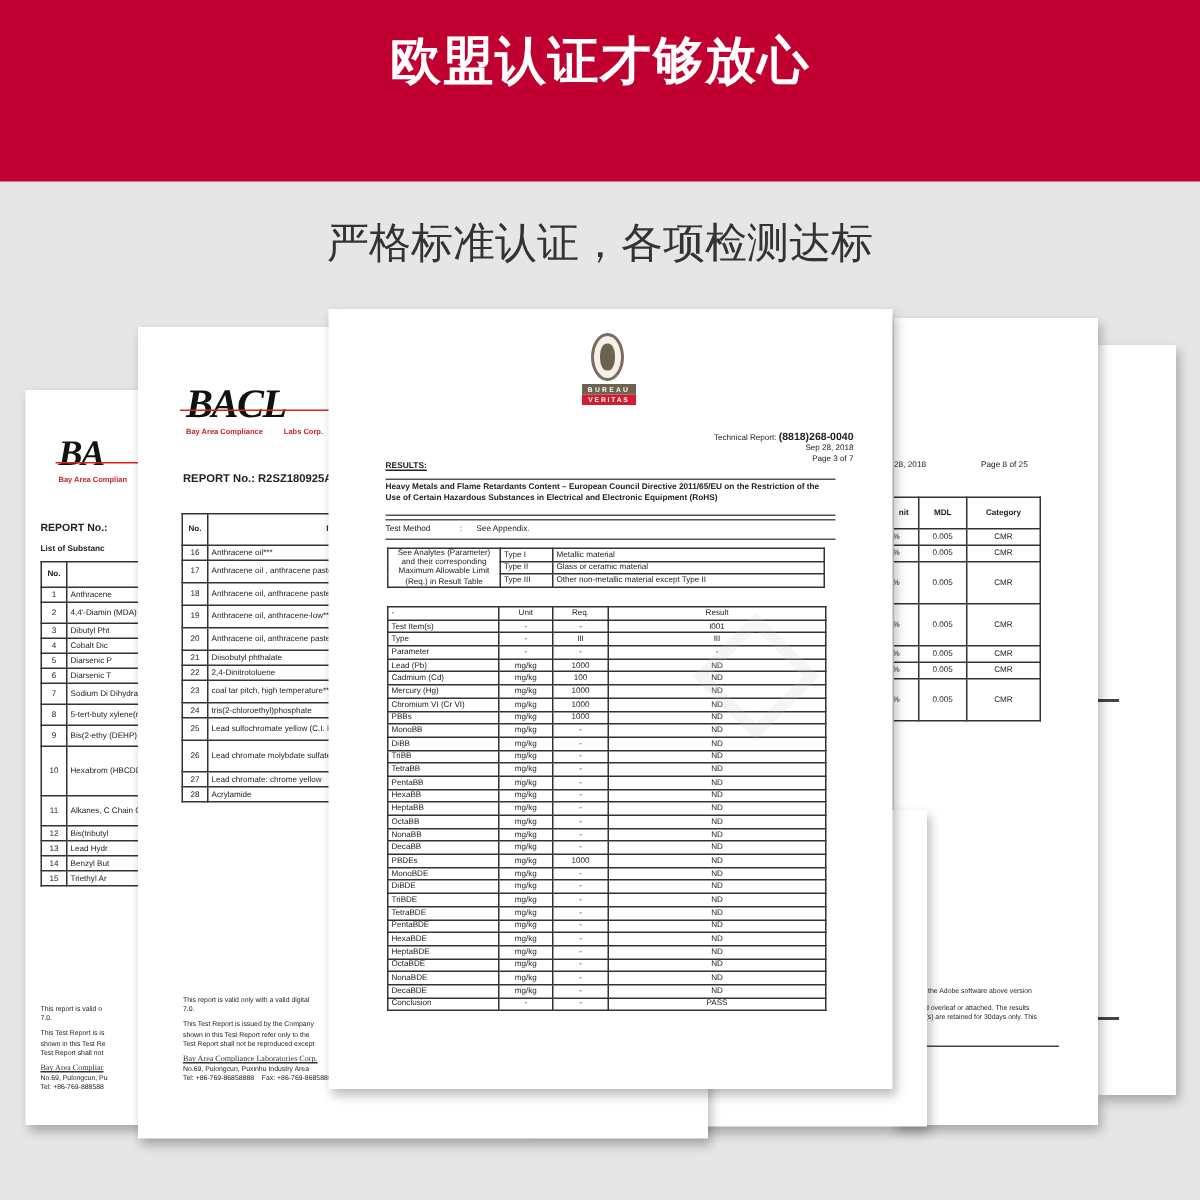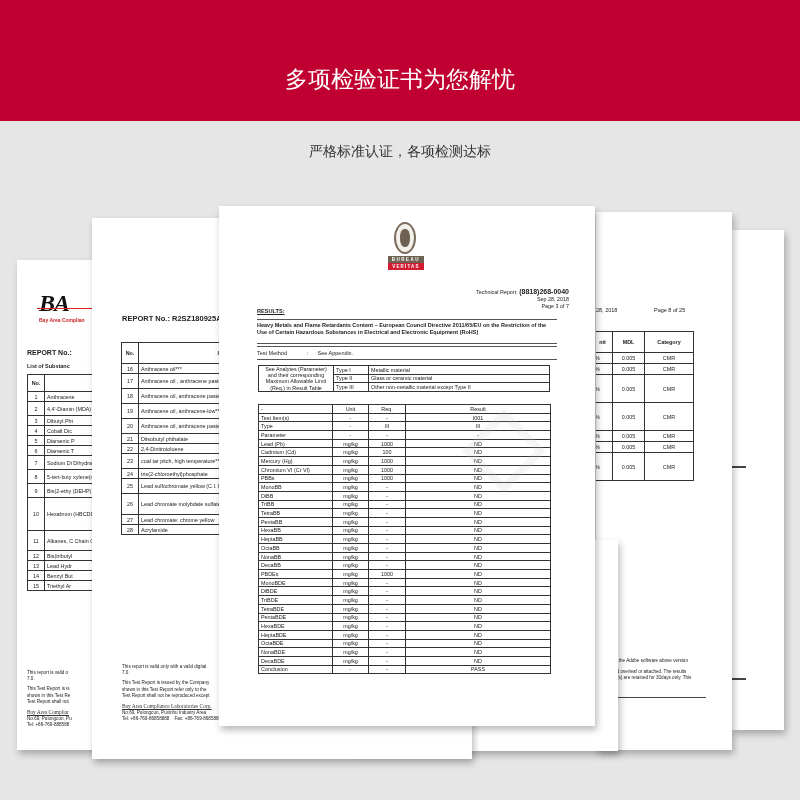--- a/index.html
+++ b/index.html
@@ -3,21 +3,21 @@
 <meta charset="utf-8">
 <style>
   * { box-sizing: border-box; margin: 0; padding: 0; }
   html, body { width: 800px; height: 800px; overflow: hidden; }
   body { background: #e6e6e6; font-family: "Liberation Sans", sans-serif; position: relative; }
 
   .banner { position: absolute; left: 0; top: 0; width: 800px; height: 121px; background: #c00030; text-align: center; color: #fff; }
   .banner-title { position: absolute; left: 0; right: 0; top: 18px; font-size: 34px; font-weight: bold; letter-spacing: 1px; font-family: "DejaVu Sans", sans-serif; }
   .banner-sub { position: absolute; left: 0; right: 0; top: 64px; font-size: 23px; font-family: "DejaVu Sans", sans-serif; }
 
-  .slogan { position: absolute; left: 0; right: 0; top: 143px; text-align: center; font-size: 14px; color: #333; font-family: "DejaVu Sans", sans-serif; }
+  .slogan { position: absolute; left: 0; right: 0; top: 143px; text-align: center; font-size: 28px; color: #333; font-family: "DejaVu Sans", sans-serif; }
 
   .doc { position: absolute; background: #fff; box-shadow: 2px 4px 7px rgba(0,0,0,0.28); overflow: hidden; }
   .doc-farright { left: 732px; top: 230px; width: 52px; height: 500px; z-index: 1; }
   .doc-right { left: 596px; top: 212px; width: 136px; height: 538px; z-index: 2; }
   .doc-under { left: 350px; top: 540px; width: 268px; height: 211px; z-index: 2; }
   .doc-left1 { left: 17px; top: 260px; width: 120px; height: 490px; z-index: 3; }
   .doc-left2 { left: 92px; top: 218px; width: 380px; height: 541px; z-index: 4; }
   .doc-center { left: 219px; top: 206px; width: 376px; height: 520px; z-index: 6; }
   .bacl-logo { position: absolute; }
   .bacl-text { font-family: "Liberation Serif", serif; font-style: italic; font-weight: bold; color: #111; font-size: 27px; letter-spacing: -1px; }
@@ -46,21 +46,21 @@
   .title-block { position: absolute; left: 38px; top: 116px; width: 300px; font-size: 5.5px; font-weight: bold; color: #222; line-height: 1.35; }
   .method { position: absolute; left: 38px; top: 144px; font-size: 5.5px; color: #222; white-space: nowrap; }
 
   .watermark { position: absolute; width: 60px; height: 60px; border: 8px solid rgba(200,200,200,0.18); transform: rotate(45deg); }
   .dash { position: absolute; height: 1.5px; background: #444; }
 </style>
 </head>
 <body>
 
 <div class="banner">
-  <div class="banner-sub">多项检验证书为您解忧</div>
+  <div class="banner-title">欧盟认证才够放心</div>
 </div>
 
 <div class="slogan">严格标准认证，各项检测达标</div>
 
 <div class="doc doc-farright">
   <div class="dash" style="left:0;top:236px;width:14px;"></div>
   <div class="dash" style="left:0;top:448px;width:14px;"></div>
 </div>
 
 <div class="doc doc-right">
@@ -203,20 +203,28 @@
     <div style="margin-top:4px;">This Test Report is is</div>
     <div>shown in this Test Re</div>
     <div>Test Report shall not</div>
     <div class="ul" style="margin-top:4px;">Bay Area Compliar</div>
     <div>No.69, Pulongcun, Pu</div>
     <div>Tel: +86-769-888588</div>
   </div>
 </div>
 
 <div class="doc doc-left2">
+  <div class="bacl-logo" style="left:32px;top:36px;">
+    <div class="bacl-line" style="left:-4px;top:19px;width:100px;"></div>
+    <div class="bacl-text">BACL</div>
+    <div style="display:flex;gap:14px;">
+      <span class="bacl-sub">Bay Area Compliance</span>
+      <span class="bacl-sub">Labs Corp.</span>
+    </div>
+  </div>
   <div class="report-no" style="left:30px;top:96px;">REPORT No.: R2SZ180925A</div>
   <table class="t" style="left:29px;top:124px;width:190px;">
     <tbody>
         <tr style="height:21px;">
           <th style="width:17px;">No.</th>
           <th>Items</th>
         </tr>
     <tr style="height:10px;">
           <td class="c">16</td>
           <td>Anthracene oil***</td>

